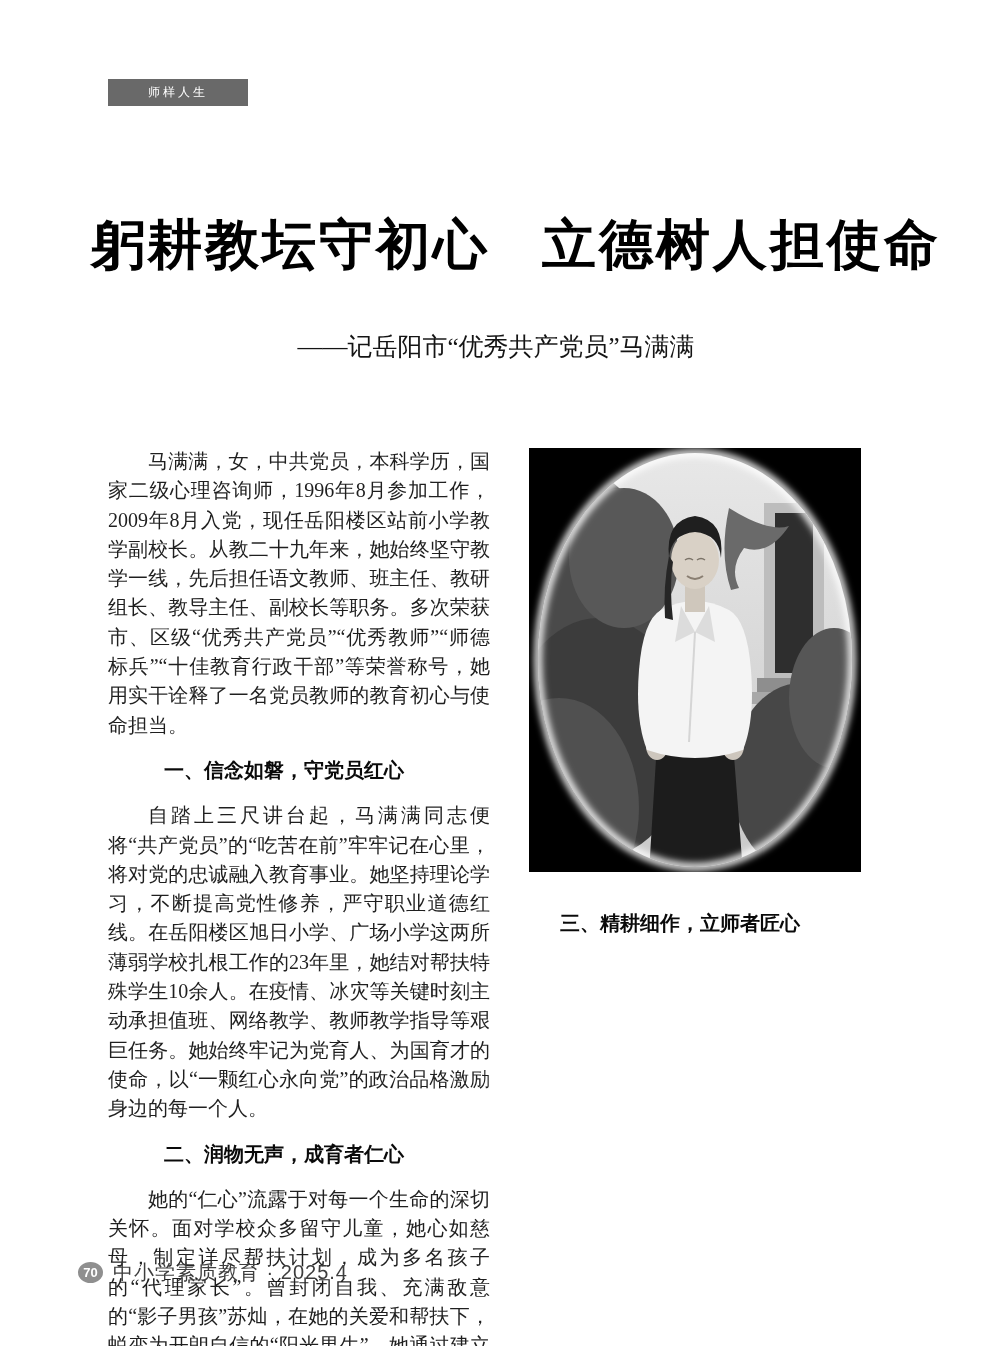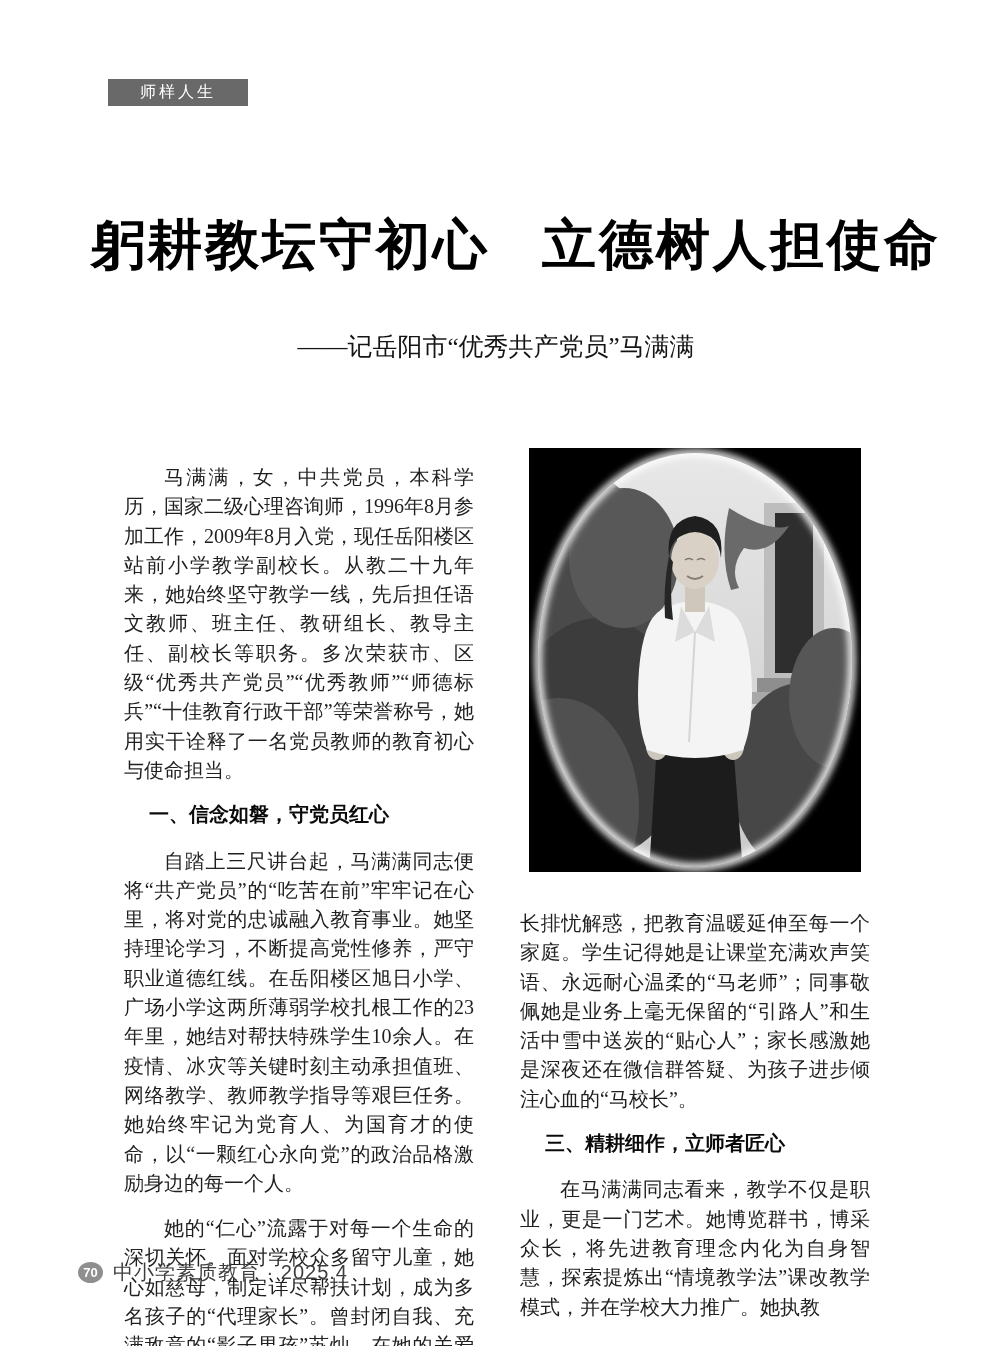--- a/index.html
+++ b/index.html
@@ -10,21 +10,21 @@
     -webkit-font-smoothing:antialiased;
   }
   .page{position:relative;width:992px;height:1346px;background:#ffffff;overflow:hidden;}
 
   
   .tag{
     position:absolute;left:108px;top:79px;width:140px;height:27px;
     background:#696969;color:#ffffff;
     display:flex;align-items:center;justify-content:center;
     font-family:"Liberation Sans","DejaVu Sans",sans-serif;
-    font-size:16px;letter-spacing:3px;
+    font-size:12px;letter-spacing:3px;
   }
 
   
   .title{
     position:absolute;left:0;top:214px;width:992px;
     text-align:center;
     font-weight:900;font-size:54px;line-height:62px;
     color:#000000;letter-spacing:3px;
     font-family:"Liberation Serif","DejaVu Serif",serif;
     padding-left:20px;
@@ -40,25 +40,25 @@
   .content{
     position:absolute;left:108px;top:447px;width:778px;
     display:flex;gap:14px;
   }
   .col{
     width:382px;
     font-size:20px;line-height:29.3px;
     text-align:justify;
     color:#1f1f1f;
   }
-  .col p{margin:16px;text-indent:2em;}
+  .col p{margin:0;text-indent:2em;}
   .col p.cont{text-indent:0;}
   .col h4{
-    margin:1px;font-size:20px;line-height:29.3px;font-weight:700;
-    font-family:Liberation Mono, monospace;
+    margin:16px;font-size:20px;line-height:29.3px;font-weight:700;
+    font-family:Liberation Serif, serif;
     text-indent:2em;color:#0a0a0a;
   }
 
   
   .photo-frame{
     width:332px;height:424px;margin:1px auto 37px auto;
     background:#000000;display:block;
   }
 
   
@@ -89,20 +89,21 @@
   </div>
 
   <div class="subtitle">——记岳阳市“优秀共产党员”马满满</div>
 
   <div class="content">
 
     <div class="col">
       <p>马满满，女，中共党员，本科学历，国家二级心理咨询师，1996年8月参加工作，2009年8月入党，现任岳阳楼区站前小学教学副校长。从教二十九年来，她始终坚守教学一线，先后担任语文教师、班主任、教研组长、教导主任、副校长等职务。多次荣获市、区级“优秀共产党员”“优秀教师”“师德标兵”“十佳教育行政干部”等荣誉称号，她用实干诠释了一名党员教师的教育初心与使命担当。</p>
       <h4>一、信念如磐，守党员红心</h4>
       <p>自踏上三尺讲台起，马满满同志便将“共产党员”的“吃苦在前”牢牢记在心里，将对党的忠诚融入教育事业。她坚持理论学习，不断提高党性修养，严守职业道德红线。在岳阳楼区旭日小学、广场小学这两所薄弱学校扎根工作的23年里，她结对帮扶特殊学生10余人。在疫情、冰灾等关键时刻主动承担值班、网络教学、教师教学指导等艰巨任务。她始终牢记为党育人、为国育才的使命，以“一颗红心永向党”的政治品格激励身边的每一个人。</p>
+      <h4>二、润物无声，成育者仁心</h4>
       <p>她的“仁心”流露于对每一个生命的深切关怀。面对学校众多留守儿童，她心如慈母，制定详尽帮扶计划，成为多名孩子的“代理家长”。曾封闭自我、充满敌意的“影子男孩”苏灿，在她的关爱和帮扶下，蜕变为开朗自信的“阳光男生”。她通过建立QQ群、线上答疑培训为家</p>
     </div>
 
     <div class="col">
       <svg class="photo-frame" viewBox="0 0 332 424" xmlns="http://www.w3.org/2000/svg">
         <defs>
           <clipPath id="ovalClip">
             <ellipse cx="166" cy="212" rx="157" ry="207"></ellipse>
           </clipPath>
           <filter id="softGlow" x="-20%" y="-20%" width="140%" height="140%">
@@ -154,23 +155,21 @@
 
           <path d="M140 110 q-4 -38 26 -42 q30 4 26 42 q-2 -24 -26 -26 q-24 2 -26 26 z" fill="#1f1f1f"></path>
           <path d="M140 108 q-6 30 -4 62 l8 2 q-4 -34 0 -58 z" fill="#262626"></path>
 
           <path d="M156 112 q4 -3 8 0 M168 112 q4 -3 8 0" stroke="#7a7267" stroke-width="1.5" fill="none"></path>
           <path d="M158 128 q8 6 16 0" stroke="#8a7f72" stroke-width="2" fill="none"></path>
         </g>
 
         <ellipse cx="166" cy="212" rx="157" ry="207" fill="none" stroke="#ffffff" stroke-width="7" filter="url(#softGlow)"></ellipse>
       </svg>
-      <p class="cont">长排忧解惑，把教育温暖延伸至每一个家庭。学生记得她是让课堂充满欢声笑语、永远耐心温柔的“马老师”；同事敬佩她是业务上毫无保留的“引路人”和生活中雪中送炭的“贴心人”；家长感激她是深夜还在微信群答疑、为孩子进步倾注心血的“马校长”。</p>
       <h4>三、精耕细作，立师者匠心</h4>
-      <p>在马满满同志看来，教学不仅是职业，更是一门艺术。她博览群书，博采众长，将先进教育理念内化为自身智慧，探索提炼出“情境教学法”课改教学模式，并在学校大力推广。她执教</p>
     </div>
 
   </div>
 
   <div class="footer">
     <div class="badge">
       <span>70</span>
     </div>
     <div class="journal">中小学素质教育 · 2025.4</div>
   </div>

